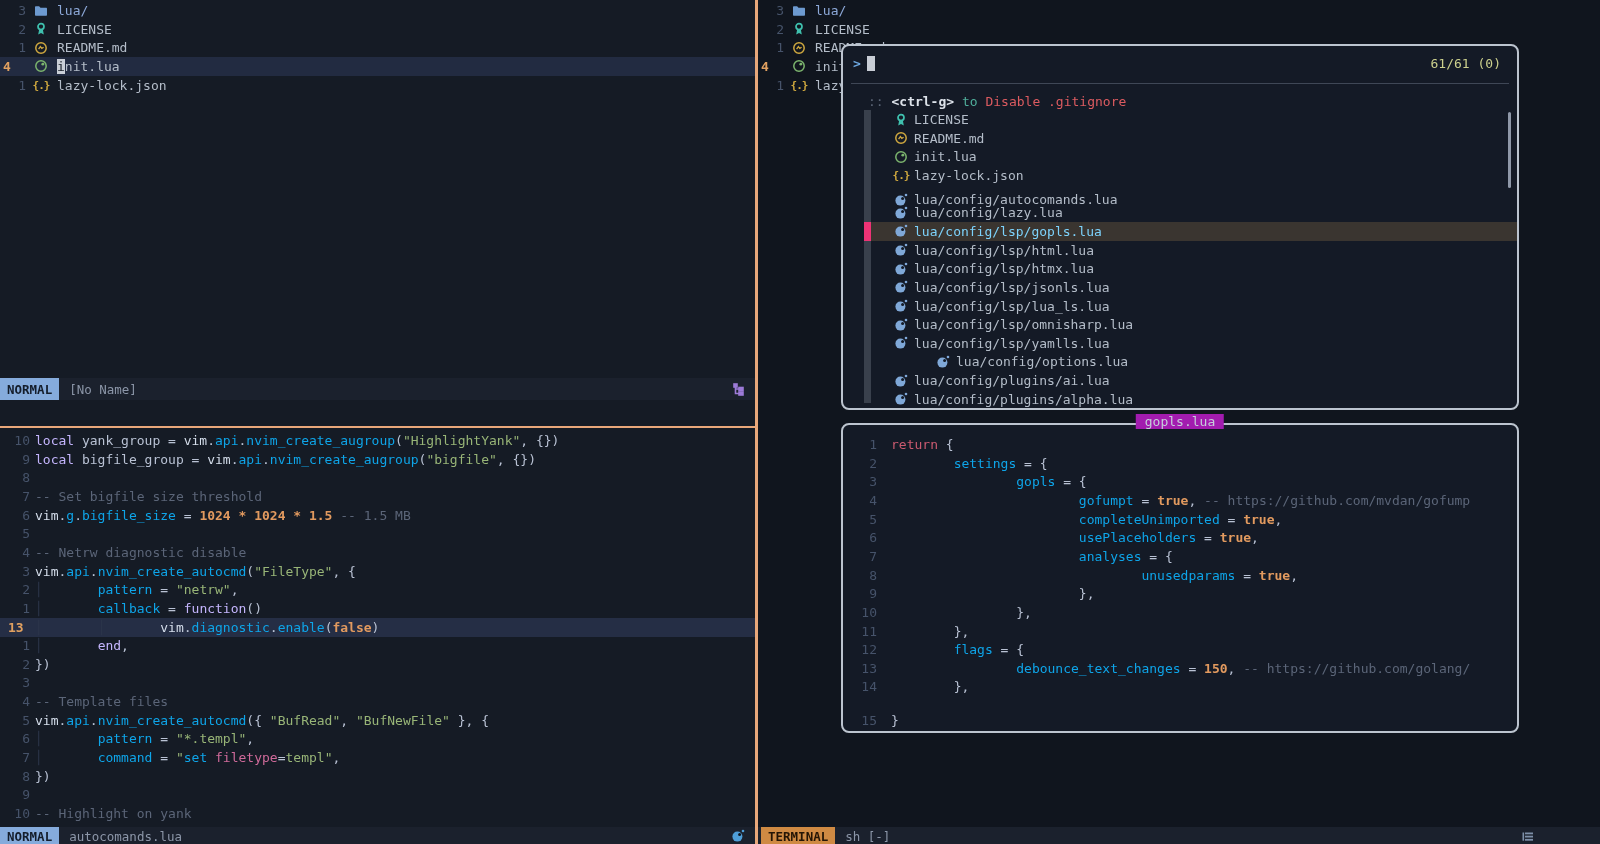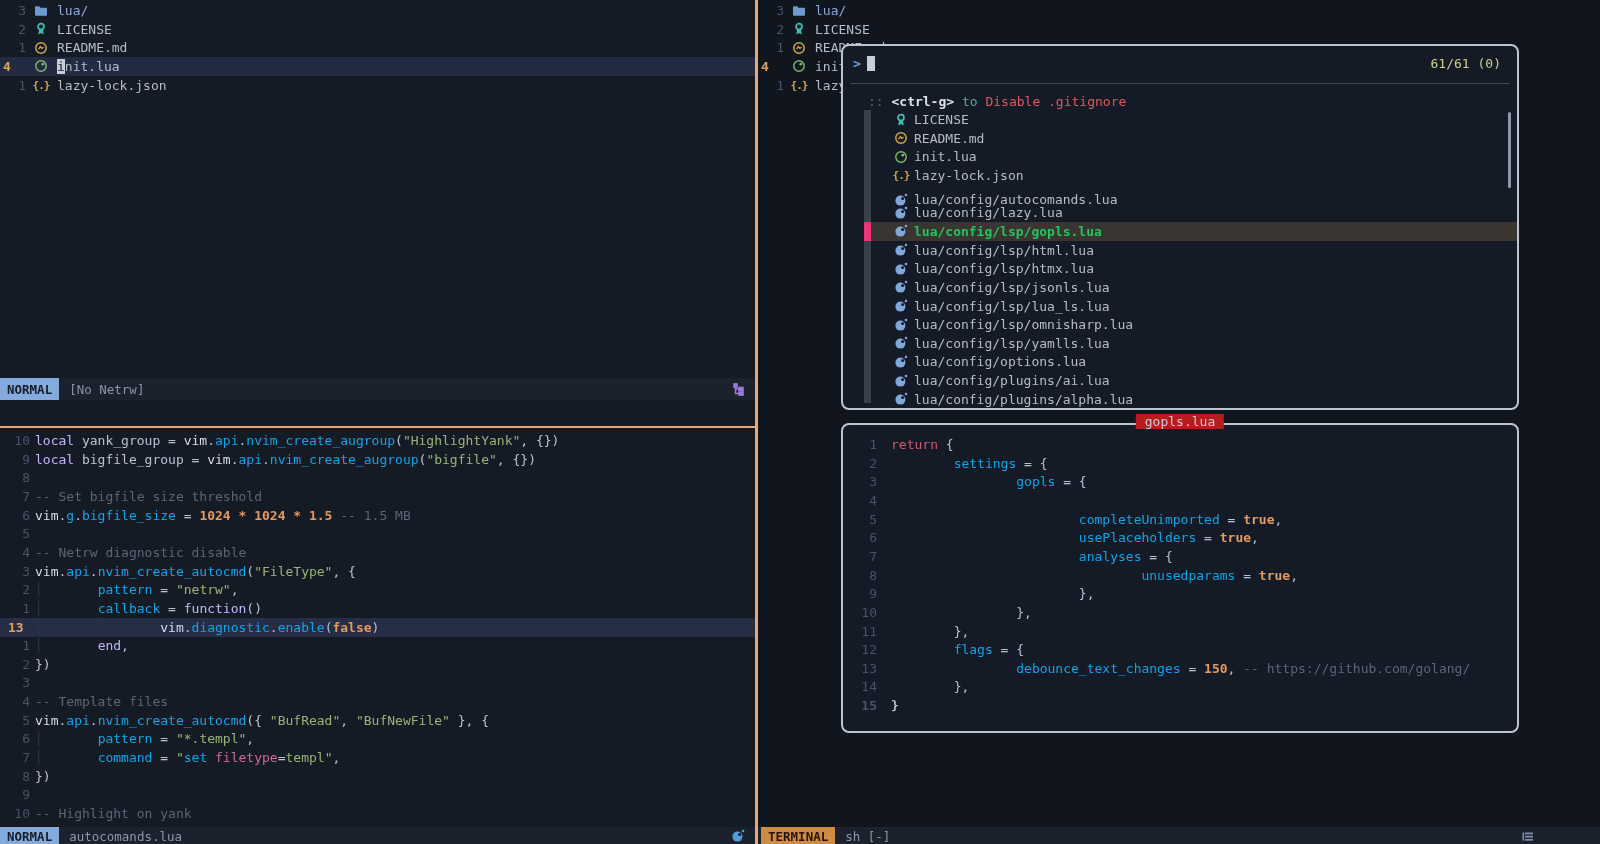--- a/index.html
+++ b/index.html
@@ -45,37 +45,37 @@
   .t-fg{color:#b9c2d4}.t-wht{color:#d6dfec}.t-kw{color:#c4b5fd}.t-blu{color:#0ea5e9}
   .t-str{color:#98b577}.t-num{color:#e29a5f;font-weight:bold}.t-cmt{color:#5b6578}
   .t-red{color:#cb5a70}.t-pink{color:#cf6a9a}.t-gd{color:#2c354a}
 
   
   .float{position:absolute;background:#141a26;border:2px solid #bcc4cf;border-radius:8px;z-index:10;overflow:hidden;}
   .picker{left:841px;top:44px;width:678px;height:366px;}
   .preview{left:841px;top:423px;width:678px;height:310px;overflow:visible;}
   .preview-clip{position:absolute;inset:0;overflow:hidden;border-radius:6px;}
   .preview-title{position:absolute;top:-11px;left:50%;transform:translateX(-50%);
-      background:#b91c1c;padding:0 9px;color:#c6cedb;white-space:pre;z-index:11;}
+      background:#a21caf;padding:0 9px;color:#c6cedb;white-space:pre;z-index:11;}
 
   .prompt-row{position:absolute;left:10px;top:8px;height:19px;display:flex;align-items:center;}
   .prompt-char{color:#6ca7e0;font-weight:bold;white-space:pre;}
   .prompt-cursor{display:inline-block;width:8px;height:15px;background:#c9ced6;margin-left:6px;}
   .picker-counter{position:absolute;right:16px;top:8px;height:19px;line-height:19px;color:#ccd08d;}
   .picker-sep{position:absolute;left:8px;right:8px;top:37px;height:1px;background:#3f4756;}
   .picker-header{position:absolute;left:25px;top:46px;height:19px;line-height:19px;white-space:pre;}
   .h-dim{color:#5b6576}.h-key{color:#dde3ea;font-weight:bold}.h-to{color:#4fae9b}.h-red{color:#dc5b60}
   .picker-gutter{position:absolute;left:21px;top:64px;bottom:5px;width:7px;background:#39404c;}
   .picker-rows{position:absolute;left:0;right:0;top:64px;}
   .picker-row{position:absolute;left:0;right:0;height:19px;}
   .picker-selbg{position:absolute;left:28px;right:0;top:0;bottom:0;background:#3a3530;}
   .picker-pointer{position:absolute;left:21px;top:0;bottom:0;width:7px;background:#ee3376;}
   .picker-row-inner{position:absolute;left:43px;right:2px;top:0;bottom:0;display:flex;align-items:center;}
   .picker-name{margin-left:5px;white-space:pre;color:#b4bdc9;}
-  .picker-row.sel .picker-name{color:#22c55e;font-weight:bold;}
+  .picker-row.sel .picker-name{color:#7dd3fc;font-weight:normal;}
   .picker-scrollbar{position:absolute;right:6px;top:66px;width:3px;height:76px;background:#8f98a8;border-radius:2px;}
 
   .pv-rows{position:absolute;left:0;right:0;top:10px;}
   .pv-row{position:absolute;left:0;right:0;height:19px;display:flex;align-items:center;}
   .pv-ln{width:34px;flex:none;text-align:right;color:#46536a;white-space:pre;}
   .pv-text{margin-left:14px;white-space:pre;}
 
   .json-glyph{color:#cfa83f;font-weight:bold;font-size:11px;letter-spacing:-1px;white-space:pre;}
   svg{display:block;}
 </style>
@@ -129,21 +129,21 @@
           <span class="ln">1</span>
           <span class="ex-icon">
             <span class="json-glyph">{.}</span>
           </span>
           <span class="ex-name">lazy-lock.json</span>
         </div>
       </div>
 
     <div class="sl" style="top:378px;height:22px;">
       <span class="chip chip-normal">NORMAL</span>
-      <span class="sl-file">[No Netrw]</span>
+      <span class="sl-file">[No Name]</span>
       <span class="sl-right" style="left:731px;">
         <svg width="15" height="15" viewBox="0 0 15 15">
             <g stroke="#9d7bd8" stroke-width="1.6" fill="#9d7bd8">
               <rect x="3" y="2" width="3" height="3"></rect>
               <rect x="8" y="5.5" width="4" height="3"></rect>
               <rect x="8" y="10" width="4" height="3"></rect>
               <path d="M4.5 5v6.5H8M4.5 7H8" fill="none"></path>
             </g>
           </svg>
       </span>
@@ -472,21 +472,21 @@
             <span class="ex-icon">
               <svg width="14" height="14" viewBox="0 0 14 14">
                 <circle cx="6.4" cy="7.6" r="5" fill="#7fa8d8"></circle>
                 <circle cx="8.6" cy="5.4" r="1.5" fill="#141a26"></circle>
                 <circle cx="12" cy="2" r="1.3" fill="#7fa8d8"></circle>
               </svg>
             </span>
             <span class="picker-name">lua/config/lsp/yamlls.lua</span>
           </div>
         </div>
-        <div class="picker-row" style="top: 242.45px;">
+        <div class="picker-row" style="top: 242.45px; margin-left: 42px;">
           <div class="picker-row-inner">
             <span class="ex-icon">
               <svg width="14" height="14" viewBox="0 0 14 14">
                 <circle cx="6.4" cy="7.6" r="5" fill="#7fa8d8"></circle>
                 <circle cx="8.6" cy="5.4" r="1.5" fill="#141a26"></circle>
                 <circle cx="12" cy="2" r="1.3" fill="#7fa8d8"></circle>
               </svg>
             </span>
             <span class="picker-name">lua/config/options.lua</span>
           </div>
@@ -530,20 +530,21 @@
           <div class="pv-row" style="top: 18.65px;">
             <span class="pv-ln">2</span>
             <span class="pv-text"><span class="t-fg">        </span><span class="t-blu">settings</span><span class="t-fg"> = {</span></span>
           </div>
           <div class="pv-row" style="top: 37.3px;">
             <span class="pv-ln">3</span>
             <span class="pv-text"><span class="t-fg">                </span><span class="t-blu">gopls</span><span class="t-fg"> = {</span></span>
           </div>
           <div class="pv-row" style="top: 55.95px;">
             <span class="pv-ln">4</span>
+            <span class="pv-text"><span class="t-fg">                        </span><span class="t-blu">gofumpt</span><span class="t-fg"> = </span><span class="t-num">true</span><span class="t-fg">, </span><span class="t-cmt">-- https://github.com/mvdan/gofump</span></span>
           </div>
           <div class="pv-row" style="top: 74.6px;">
             <span class="pv-ln">5</span>
             <span class="pv-text"><span class="t-fg">                        </span><span class="t-blu">completeUnimported</span><span class="t-fg"> = </span><span class="t-num">true</span><span class="t-fg">,</span></span>
           </div>
           <div class="pv-row" style="top: 93.25px;">
             <span class="pv-ln">6</span>
             <span class="pv-text"><span class="t-fg">                        </span><span class="t-blu">usePlaceholders</span><span class="t-fg"> = </span><span class="t-num">true</span><span class="t-fg">,</span></span>
           </div>
           <div class="pv-row" style="top: 111.9px;">
@@ -571,21 +572,21 @@
             <span class="pv-text"><span class="t-fg">        </span><span class="t-blu">flags</span><span class="t-fg"> = {</span></span>
           </div>
           <div class="pv-row" style="top: 223.8px;">
             <span class="pv-ln">13</span>
             <span class="pv-text"><span class="t-fg">                </span><span class="t-blu">debounce_text_changes</span><span class="t-fg"> = </span><span class="t-num">150</span><span class="t-fg">, </span><span class="t-cmt">-- https://github.com/golang/</span></span>
           </div>
           <div class="pv-row" style="top: 242.45px;">
             <span class="pv-ln">14</span>
             <span class="pv-text"><span class="t-fg">        </span><span class="t-fg">},</span></span>
           </div>
-          <div class="pv-row" style="top: 261px; font-weight: bold;">
+          <div class="pv-row" style="top: 276px;">
             <span class="pv-ln">15</span>
             <span class="pv-text"><span class="t-fg">}</span></span>
           </div>
         </div>
     </div>
   </div>
 
 </div>
 
 </body></html>

